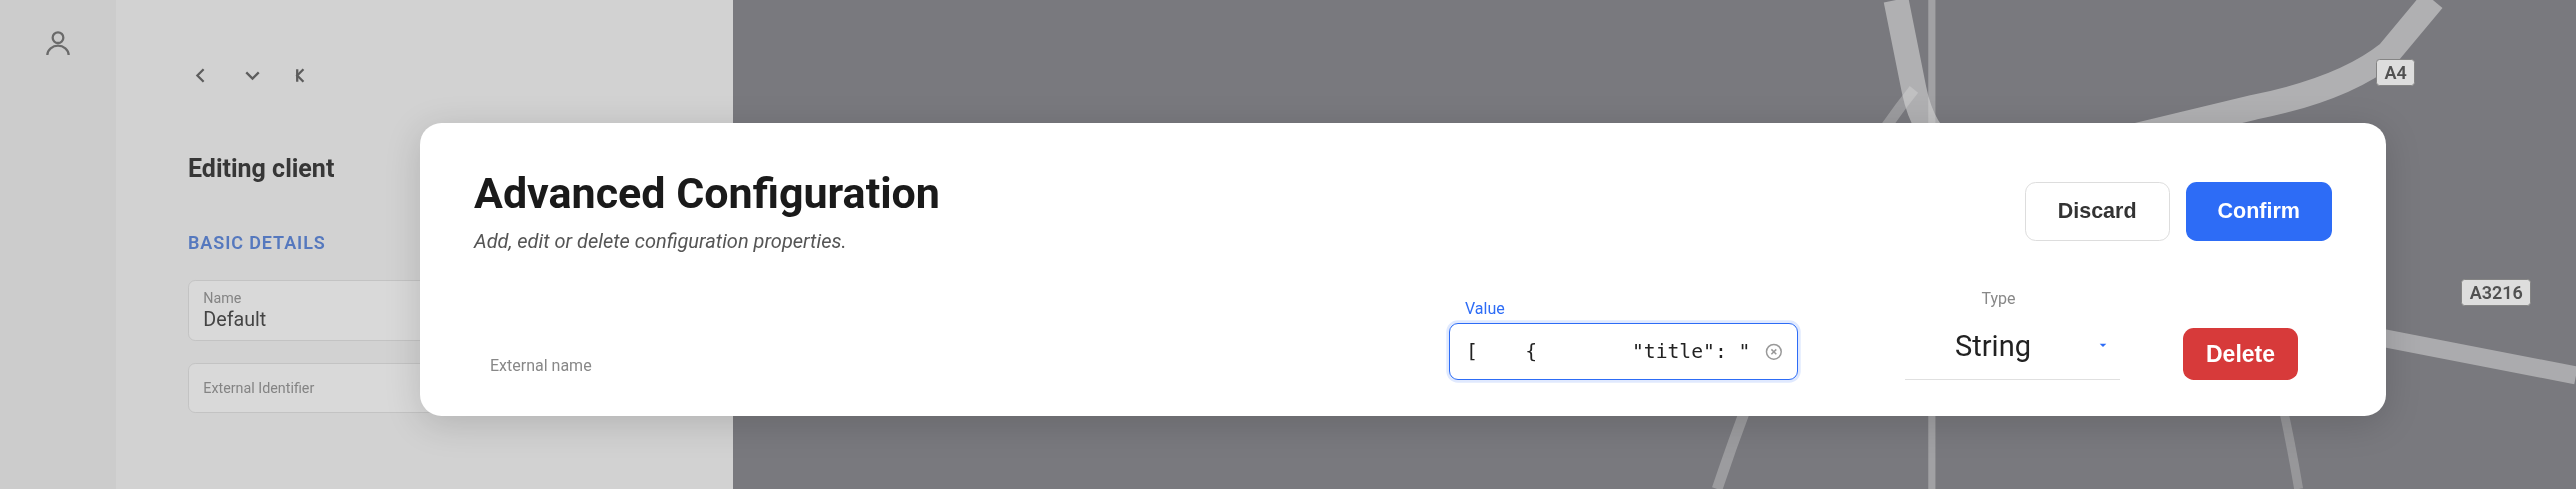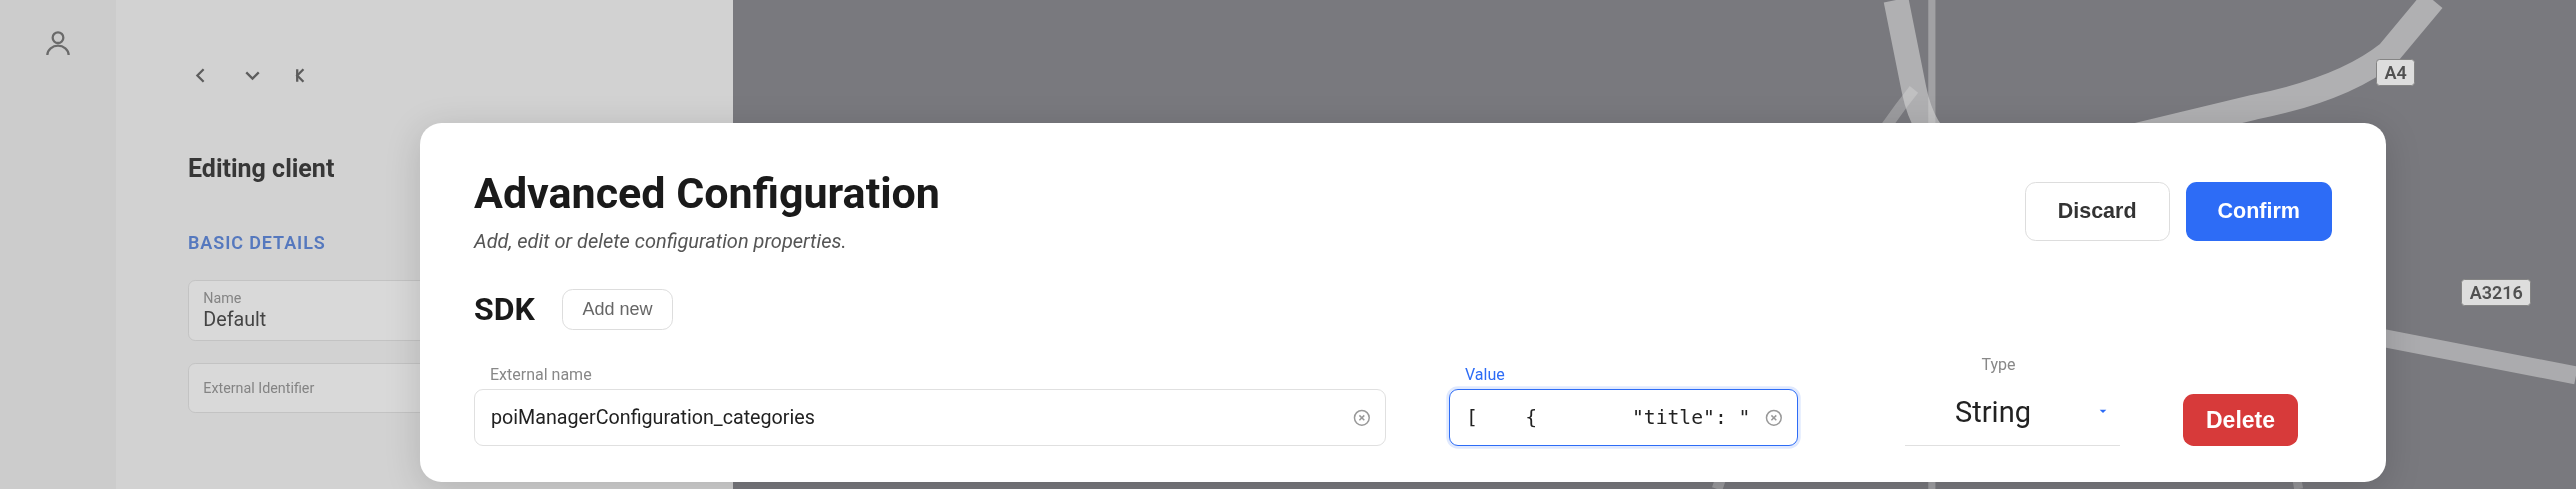--- a/index.html
+++ b/index.html
@@ -387,37 +387,24 @@
     <div class="modal-title-group">
       <div class="modal-title">Advanced Configuration</div>
       <div class="modal-subtitle">Add, edit or delete configuration properties.</div>
     </div>
     <div class="modal-actions">
       <button class="btn btn-secondary">Discard</button>
       <button class="btn btn-primary">Confirm</button>
     </div>
   </div>
 
-  <div class="section-row">
-    <div class="section-title">SDK</div>
-    <button class="btn-add">Add new</button>
-  </div>
 
   <div class="config-row">
     <div class="field-group fg-param">
       <div class="floating-label">External name</div>
-      <div class="input-wrap">
-        <input class="text-input" type="text" value="poiManagerConfiguration_categories" style="">
-        <span class="input-clear">
-          <svg viewBox="0 0 24 24" width="19.7" height="19.7" fill="none" stroke="#999" stroke-width="1.8">
-            <circle cx="12" cy="12" r="9"></circle>
-            <path d="M9 9l6 6M15 9l-6 6"></path>
-          </svg>
-        </span>
-      </div>
     </div>
 
     <div class="field-group fg-value">
       <div class="floating-label active">Value</div>
       <div class="input-wrap">
         <input class="text-input focused value-text" type="text" value="[    {        &quot;title&quot;: &quot;Main E:" style="">
         <span class="input-clear">
           <svg viewBox="0 0 24 24" width="19.7" height="19.7" fill="none" stroke="#999" stroke-width="1.8">
             <circle cx="12" cy="12" r="9"></circle>
             <path d="M9 9l6 6M15 9l-6 6"></path>

